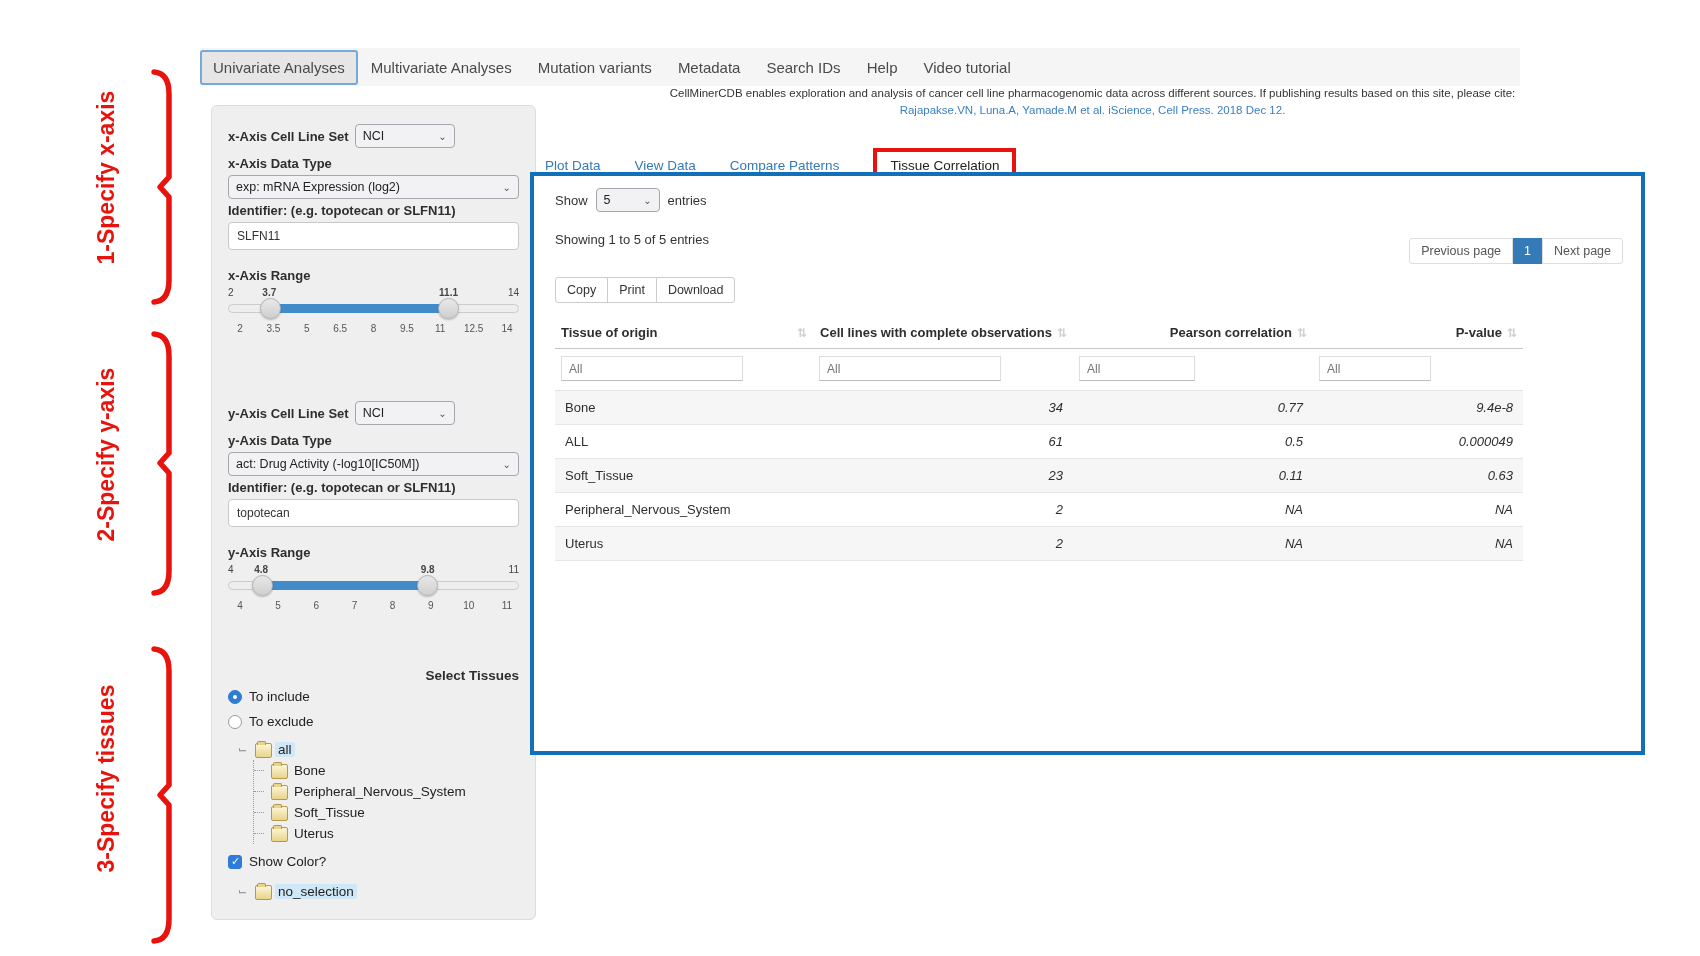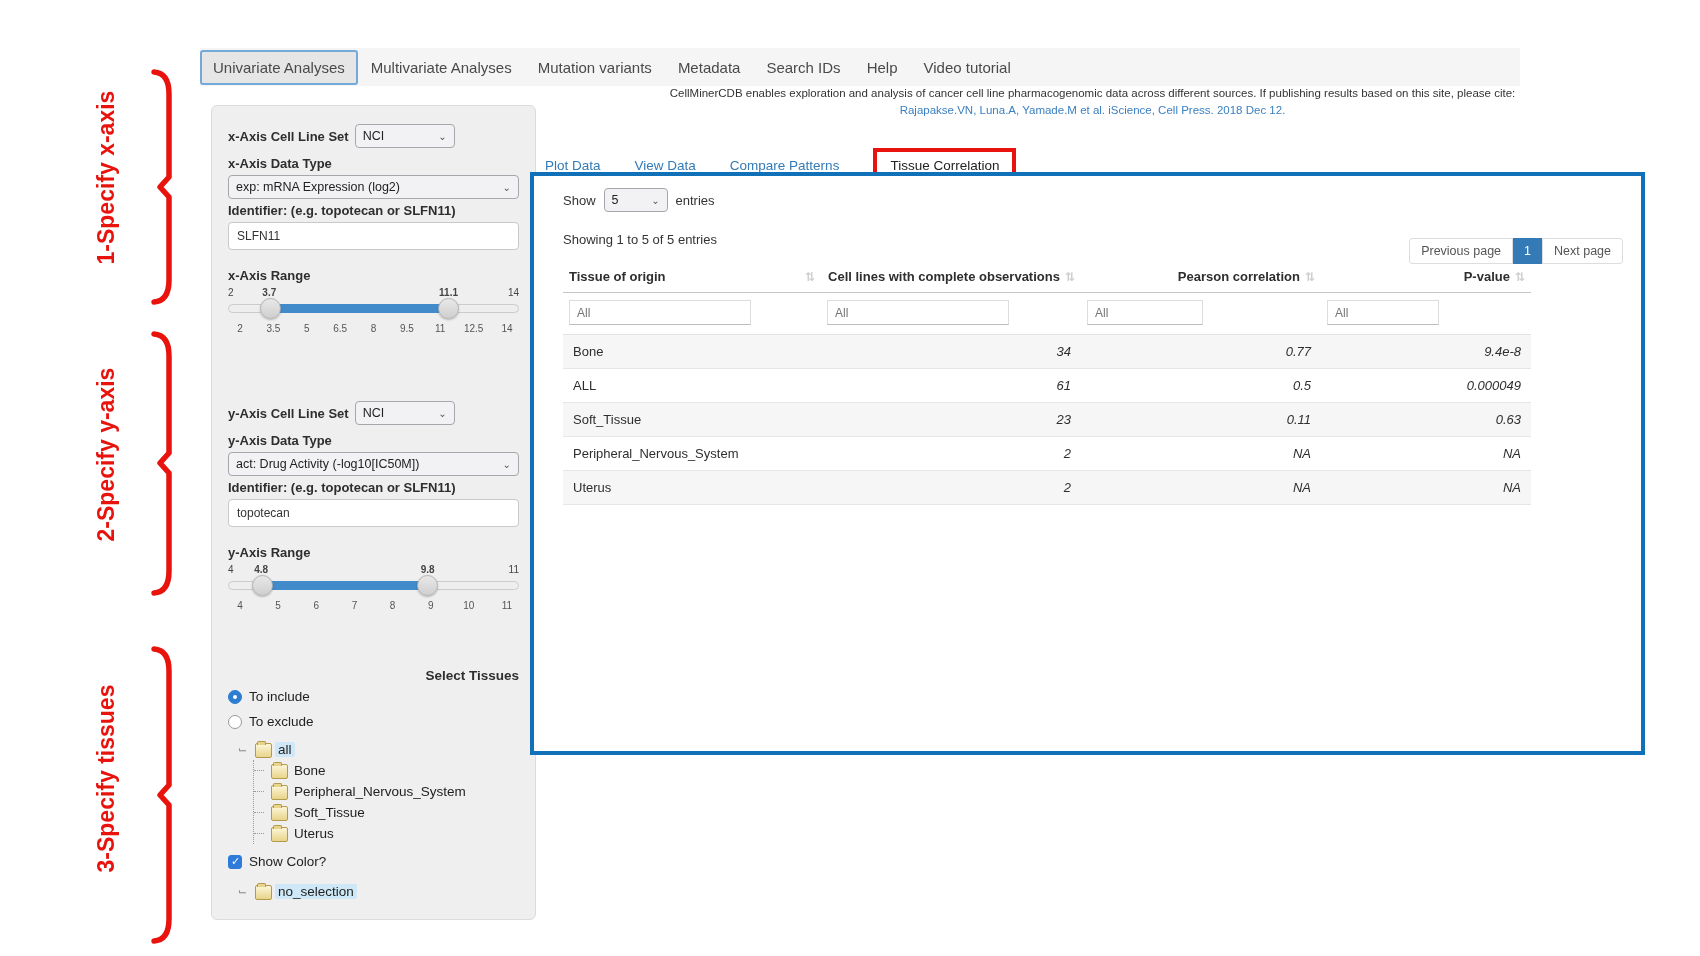--- a/index.html
+++ b/index.html
@@ -54,21 +54,21 @@
   .folder::after { content:''; position:absolute; left:2px; top:-2px; width:7px; height:3px; background:#e8d48a; border:1px solid #b49a4e; border-bottom:none; border-radius:2px 2px 0 0; }
 
   
   .citation { position:absolute; left:540px; top:85px; width:1105px; text-align:center; font-size:11.5px; color:#333; line-height:1.5; }
   .citation .cite-link { color:#3a7fc1; cursor:pointer; }
 
   .subtabs { position:absolute; left:545px; top:148px; display:flex; align-items:center; gap:34px; font-size:13.5px; }
   .subtab { color:#337ab7; cursor:pointer; white-space:nowrap; }
   .subtab.active { color:#222; border:4px solid #e8130d; padding:6px 13px; background:#fff; }
 
-  .panel { position:absolute; left:530px; top:172px; width:1115px; height:583px; border:4px solid #1071b8; background:#fff; padding:12px 29px; }
+  .panel { position:absolute; left:530px; top:172px; width:1115px; height:583px; border:4px solid #1071b8; background:#fff; padding:12px 21px; }
   .show-row { display:flex; align-items:center; gap:8px; font-size:13px; color:#333; }
   .show-select { width:64px; height:24px; }
   .showing-text { margin-top:20px; font-size:13px; color:#333; }
 
   .pagination { position:absolute; right:18px; top:62px; display:flex; align-items:center; font-size:12.5px; }
   .page-btn { border:1px solid #ddd; background:#fff; color:#555; padding:5px 11px; cursor:pointer; }
   .page-btn:first-child { border-radius:3px 0 0 3px; }
   .page-btn:last-child { border-radius:0 3px 3px 0; }
   .page-num { background:#337ab7; border:1px solid #337ab7; color:#fff; padding:5px 10px; cursor:pointer; }
 
@@ -287,20 +287,25 @@
   </div>
 
   <div class="showing-text">Showing 1 to 5 of 5 entries</div>
 
   <div class="pagination">
     <span class="page-btn">Previous page</span>
     <span class="page-num">1</span>
     <span class="page-btn">Next page</span>
   </div>
 
+  <div class="export-group">
+    <span class="export-btn">Copy</span>
+    <span class="export-btn">Print</span>
+    <span class="export-btn">Download</span>
+  </div>
 
   <table class="datatable">
     <colgroup>
         <col>
         <col>
         <col>
         <col>
       </colgroup>
     <thead>
       <tr>

